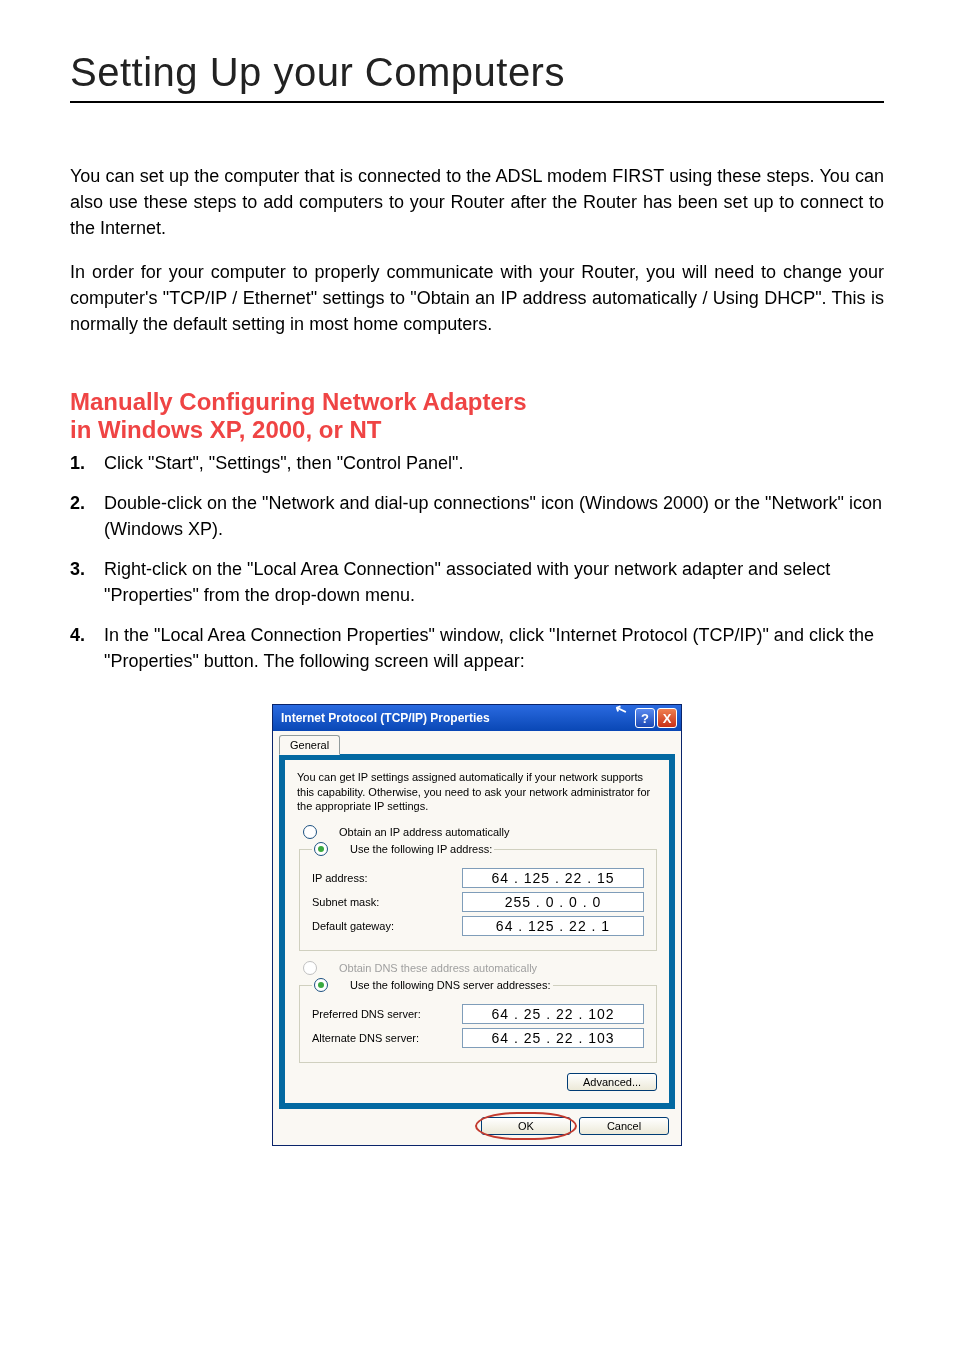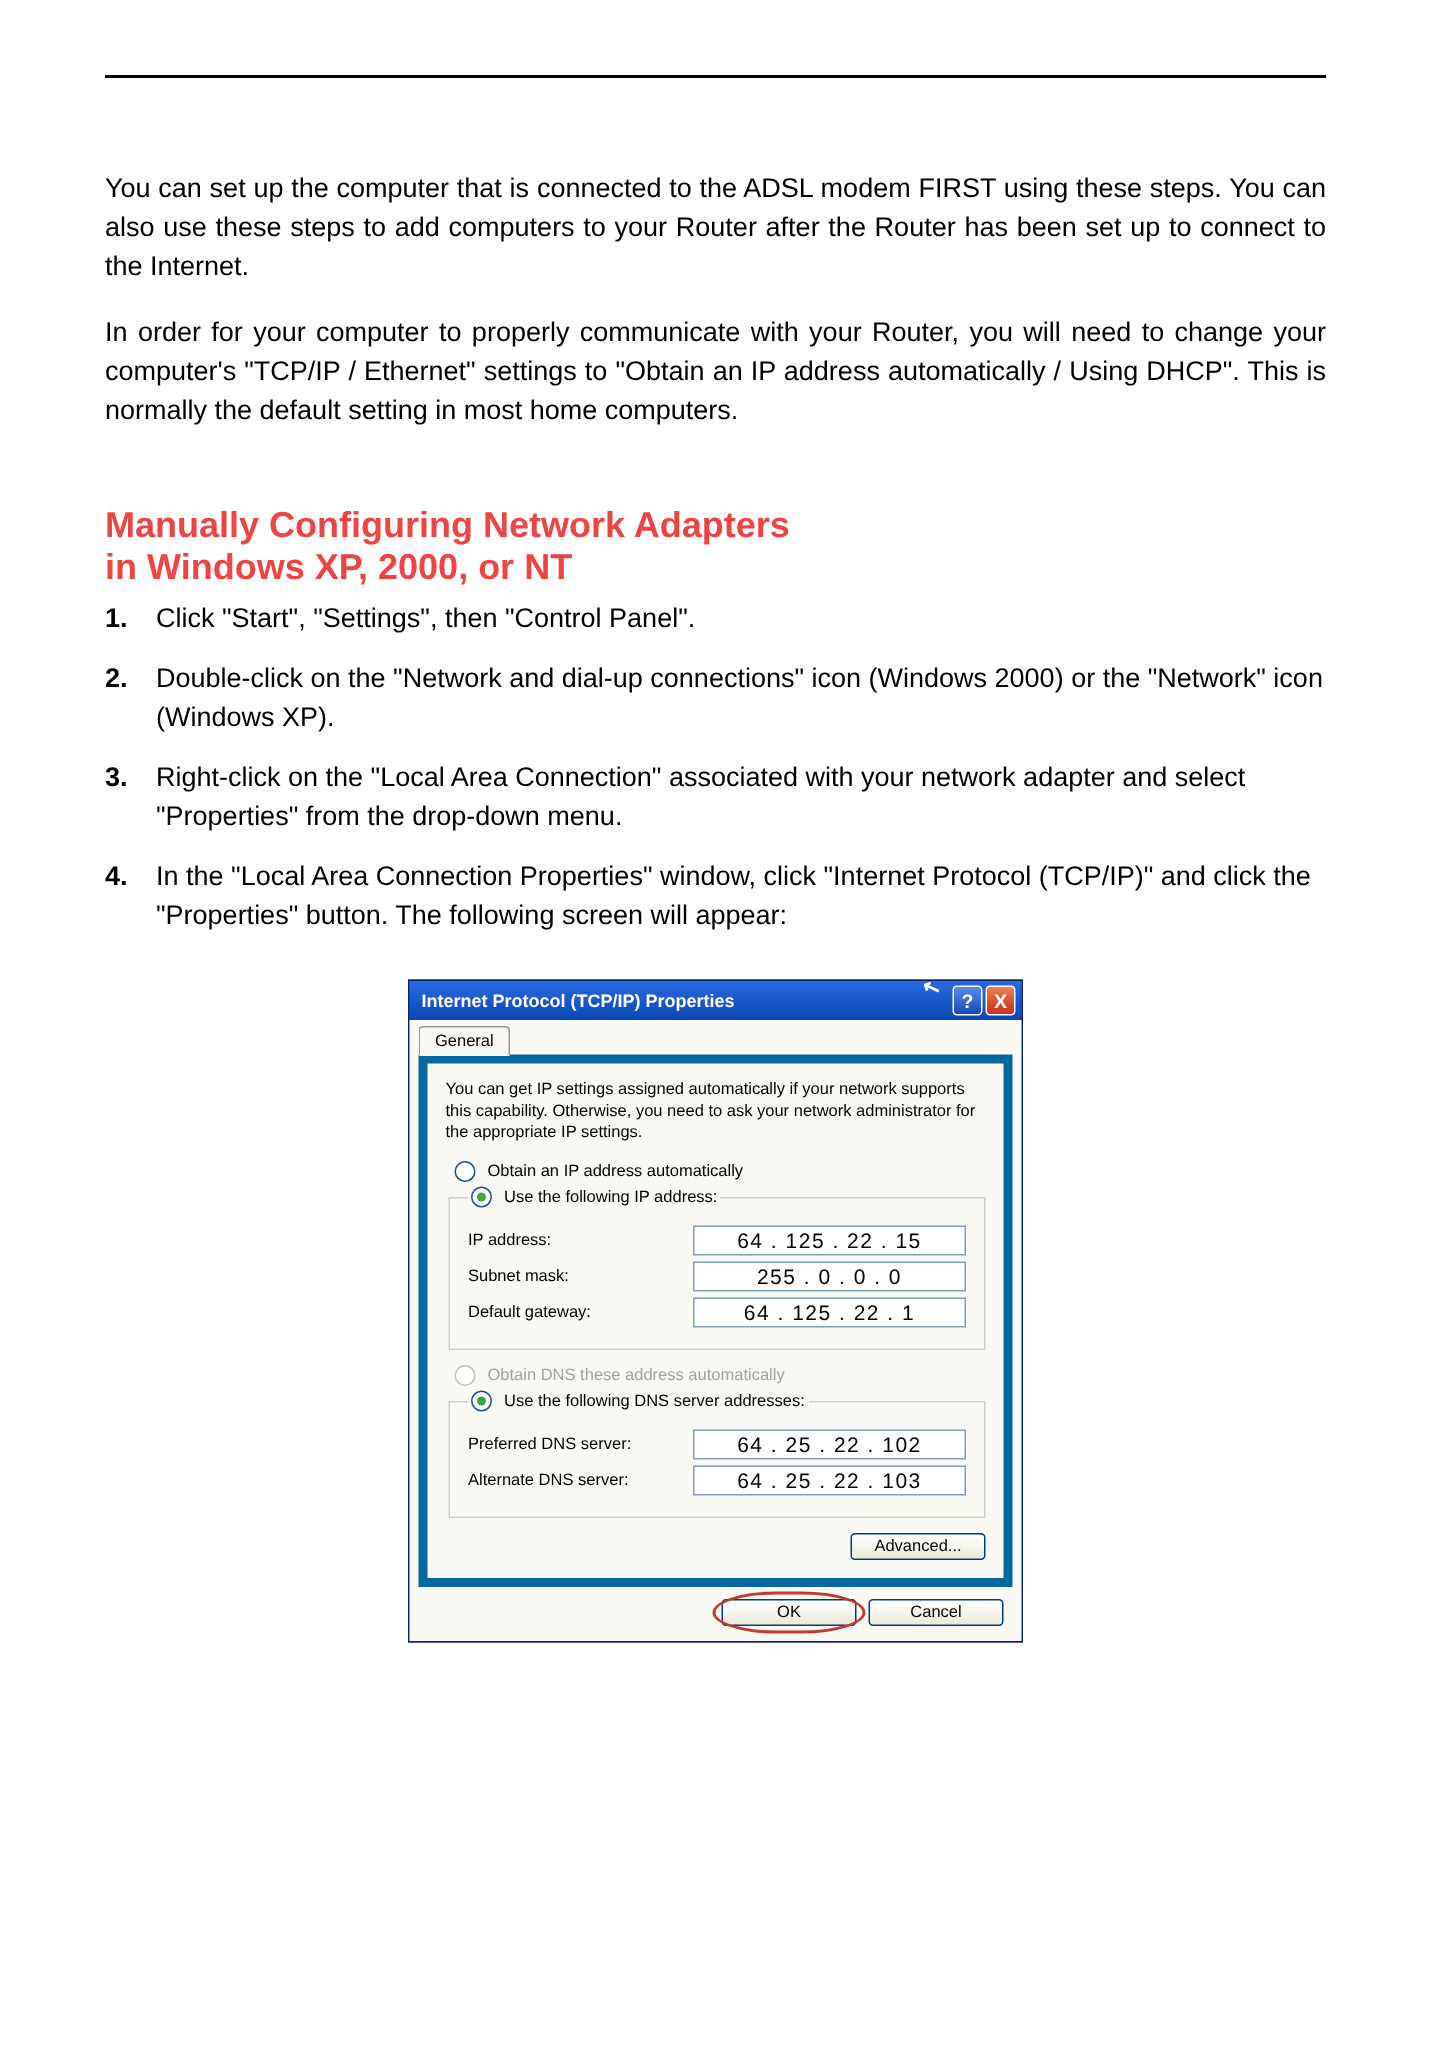--- a/index.html
+++ b/index.html
@@ -65,21 +65,21 @@
     display: flex;
     justify-content: center;
     margin-top: 30px;
   }
   .dialog {
     width: 408px;
     border: 1px solid #0a246a;
     font-family: Tahoma, Verdana, sans-serif;
     font-size: 11px;
     position: relative;
-    background: #6d28d9;
+    background: #000000;
   }
   .titlebar {
     height: 26px;
     background: linear-gradient(to bottom, #3a6ee5 0%, #0a246a 8%, #2560d8 40%, #0a246a 100%);
     background: linear-gradient(to bottom, #2a6ae0, #0947b5);
     display: flex;
     align-items: center;
     justify-content: space-between;
     padding: 0 4px 0 8px;
     position: relative;
@@ -144,21 +144,21 @@
     background: #faf8f3;
   }
   .desc {
     font-size: 11px;
     line-height: 1.3;
     margin-bottom: 12px;
   }
   .radio-row {
     display: flex;
     align-items: center;
-    gap: 8px;
+    gap: 22px;
     font-size: 11px;
     margin: 3px 0 3px 6px;
   }
   .radio-outer {
     width: 12px; height: 12px;
     border: 1px solid #1c5180;
     border-radius: 50%;
     display: flex;
     align-items: center;
     justify-content: center;
@@ -238,20 +238,21 @@
     font-size: 15px;
     margin-top: 34px;
     color: #333;
   }
 </style>
 </head>
 <body>
 
 <div class="page">
 
+  <h1 class="page-title">Setting Up your Computers</h1>
   <hr class="title-rule">
 
   <p class="body-text">You can set up the computer that is connected to the ADSL modem FIRST using these steps. You can also use these steps to add computers to your Router after the Router has been set up to connect to the Internet.</p>
   <p class="body-text">In order for your computer to properly communicate with your Router, you will need to change your computer's "TCP/IP / Ethernet" settings to "Obtain an IP address automatically / Using DHCP". This is normally the default setting in most home computers.</p>
 
   <h2 class="section-heading">
     <span>Manually Configuring Network Adapters</span><br>
     <span>in Windows XP, 2000, or NT</span>
   </h2>
 

